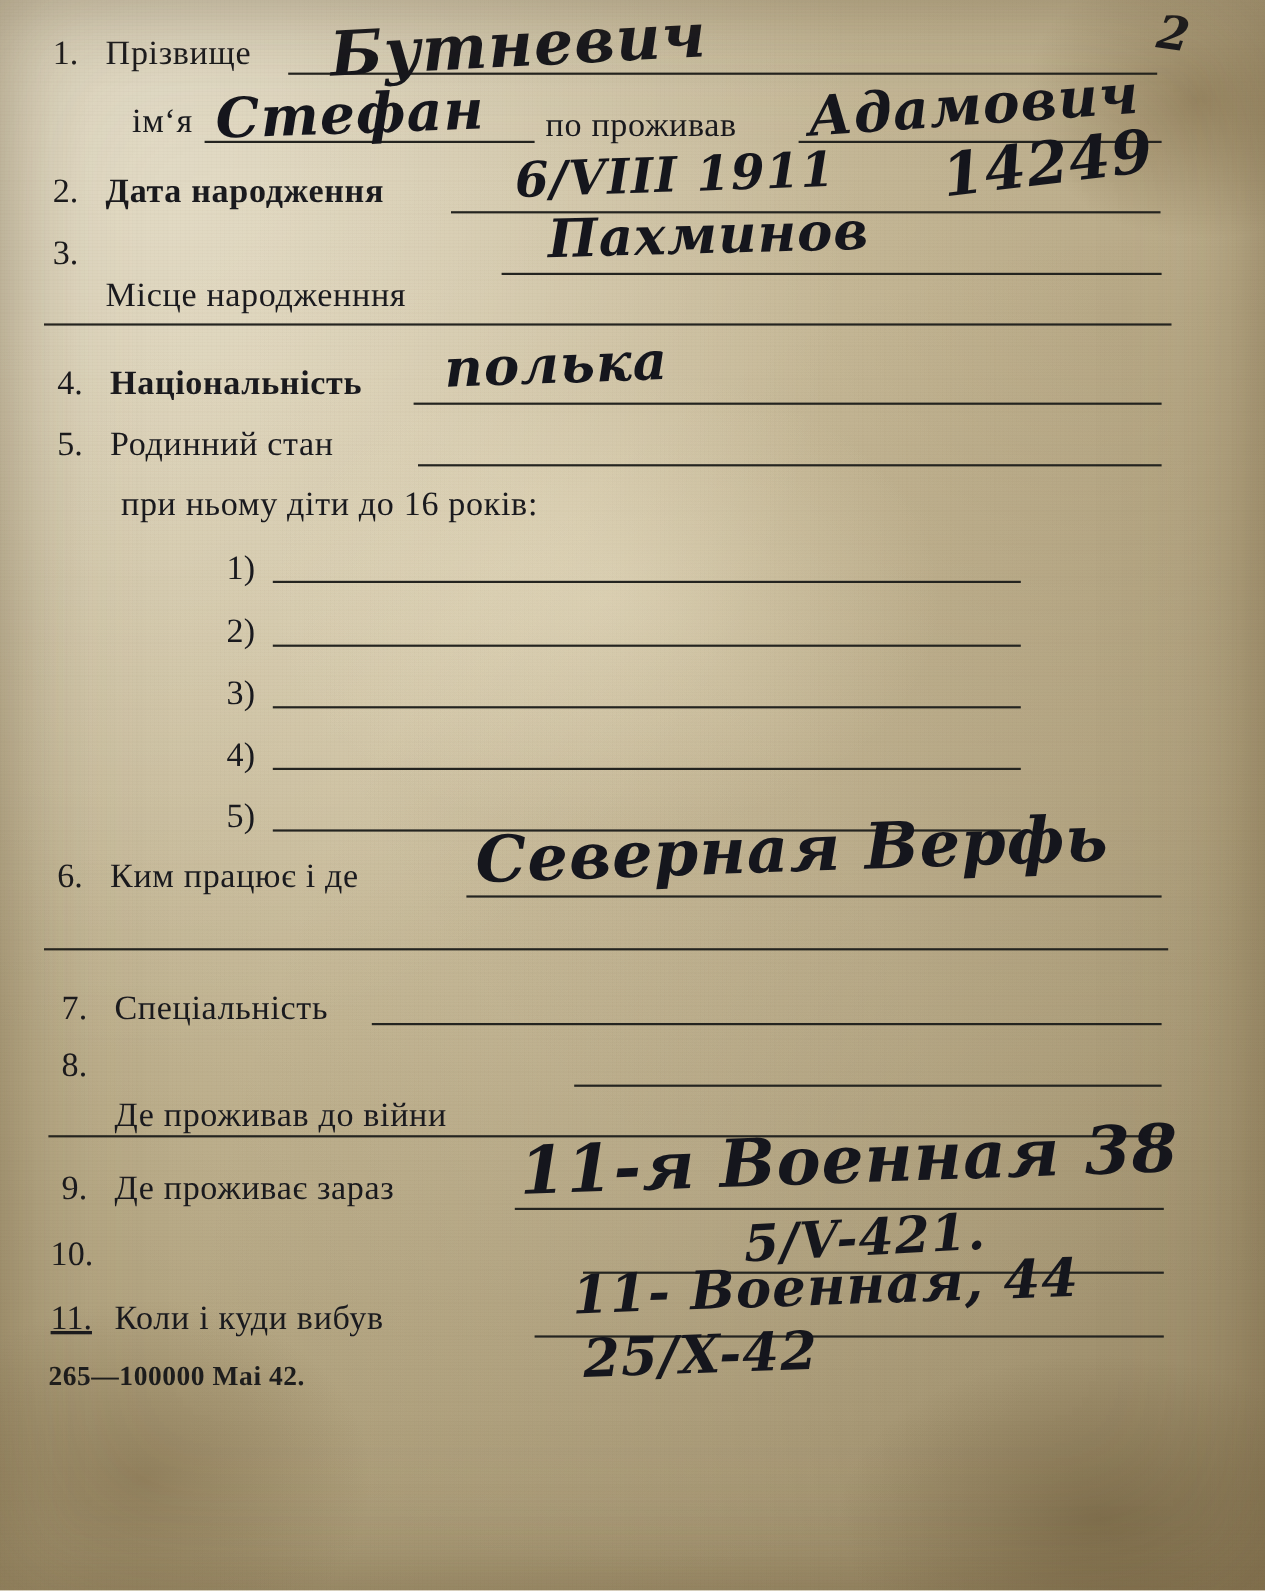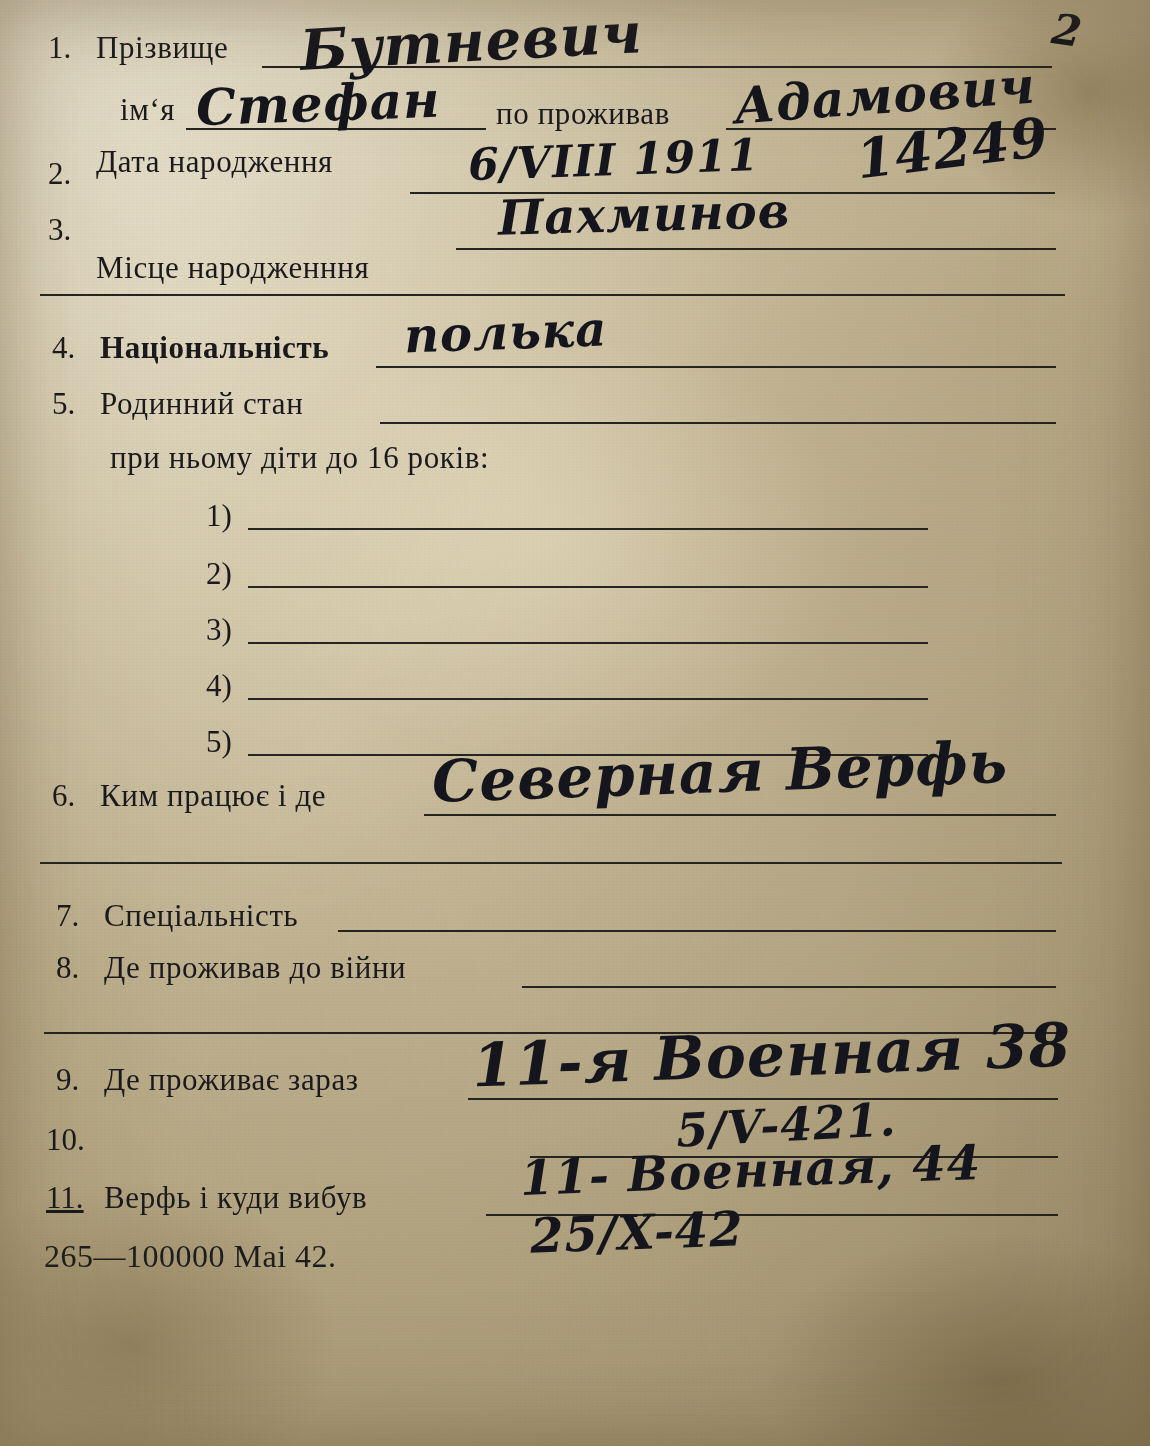--- a/index.html
+++ b/index.html
@@ -70,22 +70,22 @@
     font-family: "DejaVu Serif", serif;
     font-style: italic;
     font-weight: 700;
     color: #15161d;
     white-space: nowrap;
     letter-spacing: 1px;
   }
   .footer {
     position: absolute;
     font-family: "Liberation Serif", serif;
-    font-weight: 400;
-    font-size: 32px;
+    font-weight: 700;
+    font-size: 25px;
     letter-spacing: 0.5px;
     color: #1d1d1d;
   }
   
   #edge-shade {
     position: absolute;
     inset: 0;
     box-shadow:
       inset 0 0 70px rgba(90,70,38,0.35),
       inset 0 0 160px rgba(90,70,38,0.18);
@@ -116,21 +116,21 @@
 
     <span class="lbl" style="left:120px; top:92px;text-align:right;">ім‘я</span>
     <div class="rule" style="left:186px; top:128px; width:300px;"></div>
     <span class="hand" style="left:196px; top:74px; font-size:50px; transform:rotate(-2deg);">Стефан</span>
 
     <span class="lbl" style="left:496px; top:96px;">по проживав</span>
     <div class="rule" style="left:726px; top:128px; width:330px;"></div>
     <span class="hand" style="left:734px; top:66px; font-size:50px; transform:rotate(-4deg);">Адамович</span>
 
     <span class="num" style="left:48px; top:156px;">2.</span>
-    <span class="lbl" style="left:96px; top:144px;">Дата народження</span>
+    <span class="lbl" style="left:96px; top:156px;font-weight:bold;">Дата народження</span>
     <div class="rule" style="left:410px; top:192px; width:645px;"></div>
     <span class="hand" style="left:468px; top:134px; font-size:44px; transform:rotate(-2deg);">6/VIII 1911</span>
 
     <span class="hand" style="left:856px; top:116px; font-size:54px; transform:rotate(-7deg);">14249</span>
 
     <span class="num" style="left:48px; top:212px;">3.</span>
     <span class="lbl" style="left:96px; top:212px;margin-top:38px;">Місце народженння</span>
     <div class="rule" style="left:456px; top:248px; width:600px;"></div>
     <span class="hand" style="left:498px; top:186px; font-size:48px; transform:rotate(-1.5deg);">Пахминов</span>
 
@@ -174,37 +174,37 @@
     <span class="hand" style="left:432px; top:738px; font-size:58px; transform:rotate(-2deg);">Северная Верфь</span>
 
     <div class="rule long" style="left:40px; top:862px; width:1022px;"></div>
 
     <span class="num" style="left:56px; top:898px;">7.</span>
     <span class="lbl" style="left:104px; top:898px;">Спеціальність</span>
     <div class="rule" style="left:338px; top:930px; width:718px;"></div>
     <span class="hand" style="left:366px; top:880px; font-size:44px;"></span>
 
     <span class="num" style="left:56px; top:950px;">8.</span>
-    <span class="lbl" style="left:104px; top:950px;text-align:center;">Де проживав до війни</span>
+    <span class="lbl" style="left:104px; top:996px;text-align:center;">Де проживав до війни</span>
     <div class="rule" style="left:522px; top:986px; width:534px;"></div>
     <span class="hand" style="left:548px; top:936px; font-size:44px;"></span>
 
     <div class="rule long" style="left:44px; top:1032px; width:1018px;"></div>
 
     <span class="num" style="left:56px; top:1062px;">9.</span>
     <span class="lbl" style="left:104px; top:1062px;">Де проживає зараз</span>
     <div class="rule" style="left:468px; top:1098px; width:590px;"></div>
     <span class="hand" style="left:472px; top:1020px; font-size:60px; transform:rotate(-2deg);">11-я Военная 38</span>
 
     <span class="num" style="left:46px; top:1122px;">10.</span>
     <div class="rule" style="left:530px; top:1156px; width:528px;"></div>
     <span class="hand" style="left:676px; top:1098px; font-size:46px; transform:rotate(-3deg);">5/V-421.</span>
 
     <span class="num" style="left:46px; top:1180px;text-decoration:underline;">11.</span>
-    <span class="lbl" style="left:104px; top:1180px;">Верфь і куди вибув</span>
+    <span class="lbl" style="left:104px; top:1180px;">Коли і куди вибув</span>
     <div class="rule" style="left:486px; top:1214px; width:572px;"></div>
     <span class="hand" style="left:520px; top:1142px; font-size:48px; transform:rotate(-2deg);">11- Военная, 44</span>
 
     <span class="hand" style="left:530px; top:1204px; font-size:48px; transform:rotate(-2deg);">25/X-42</span>
 
     <span class="footer" style="left:44px; top:1238px;">265—100000 Mai 42.</span>
 
   </div>
 
   <div id="edge-shade"></div>

